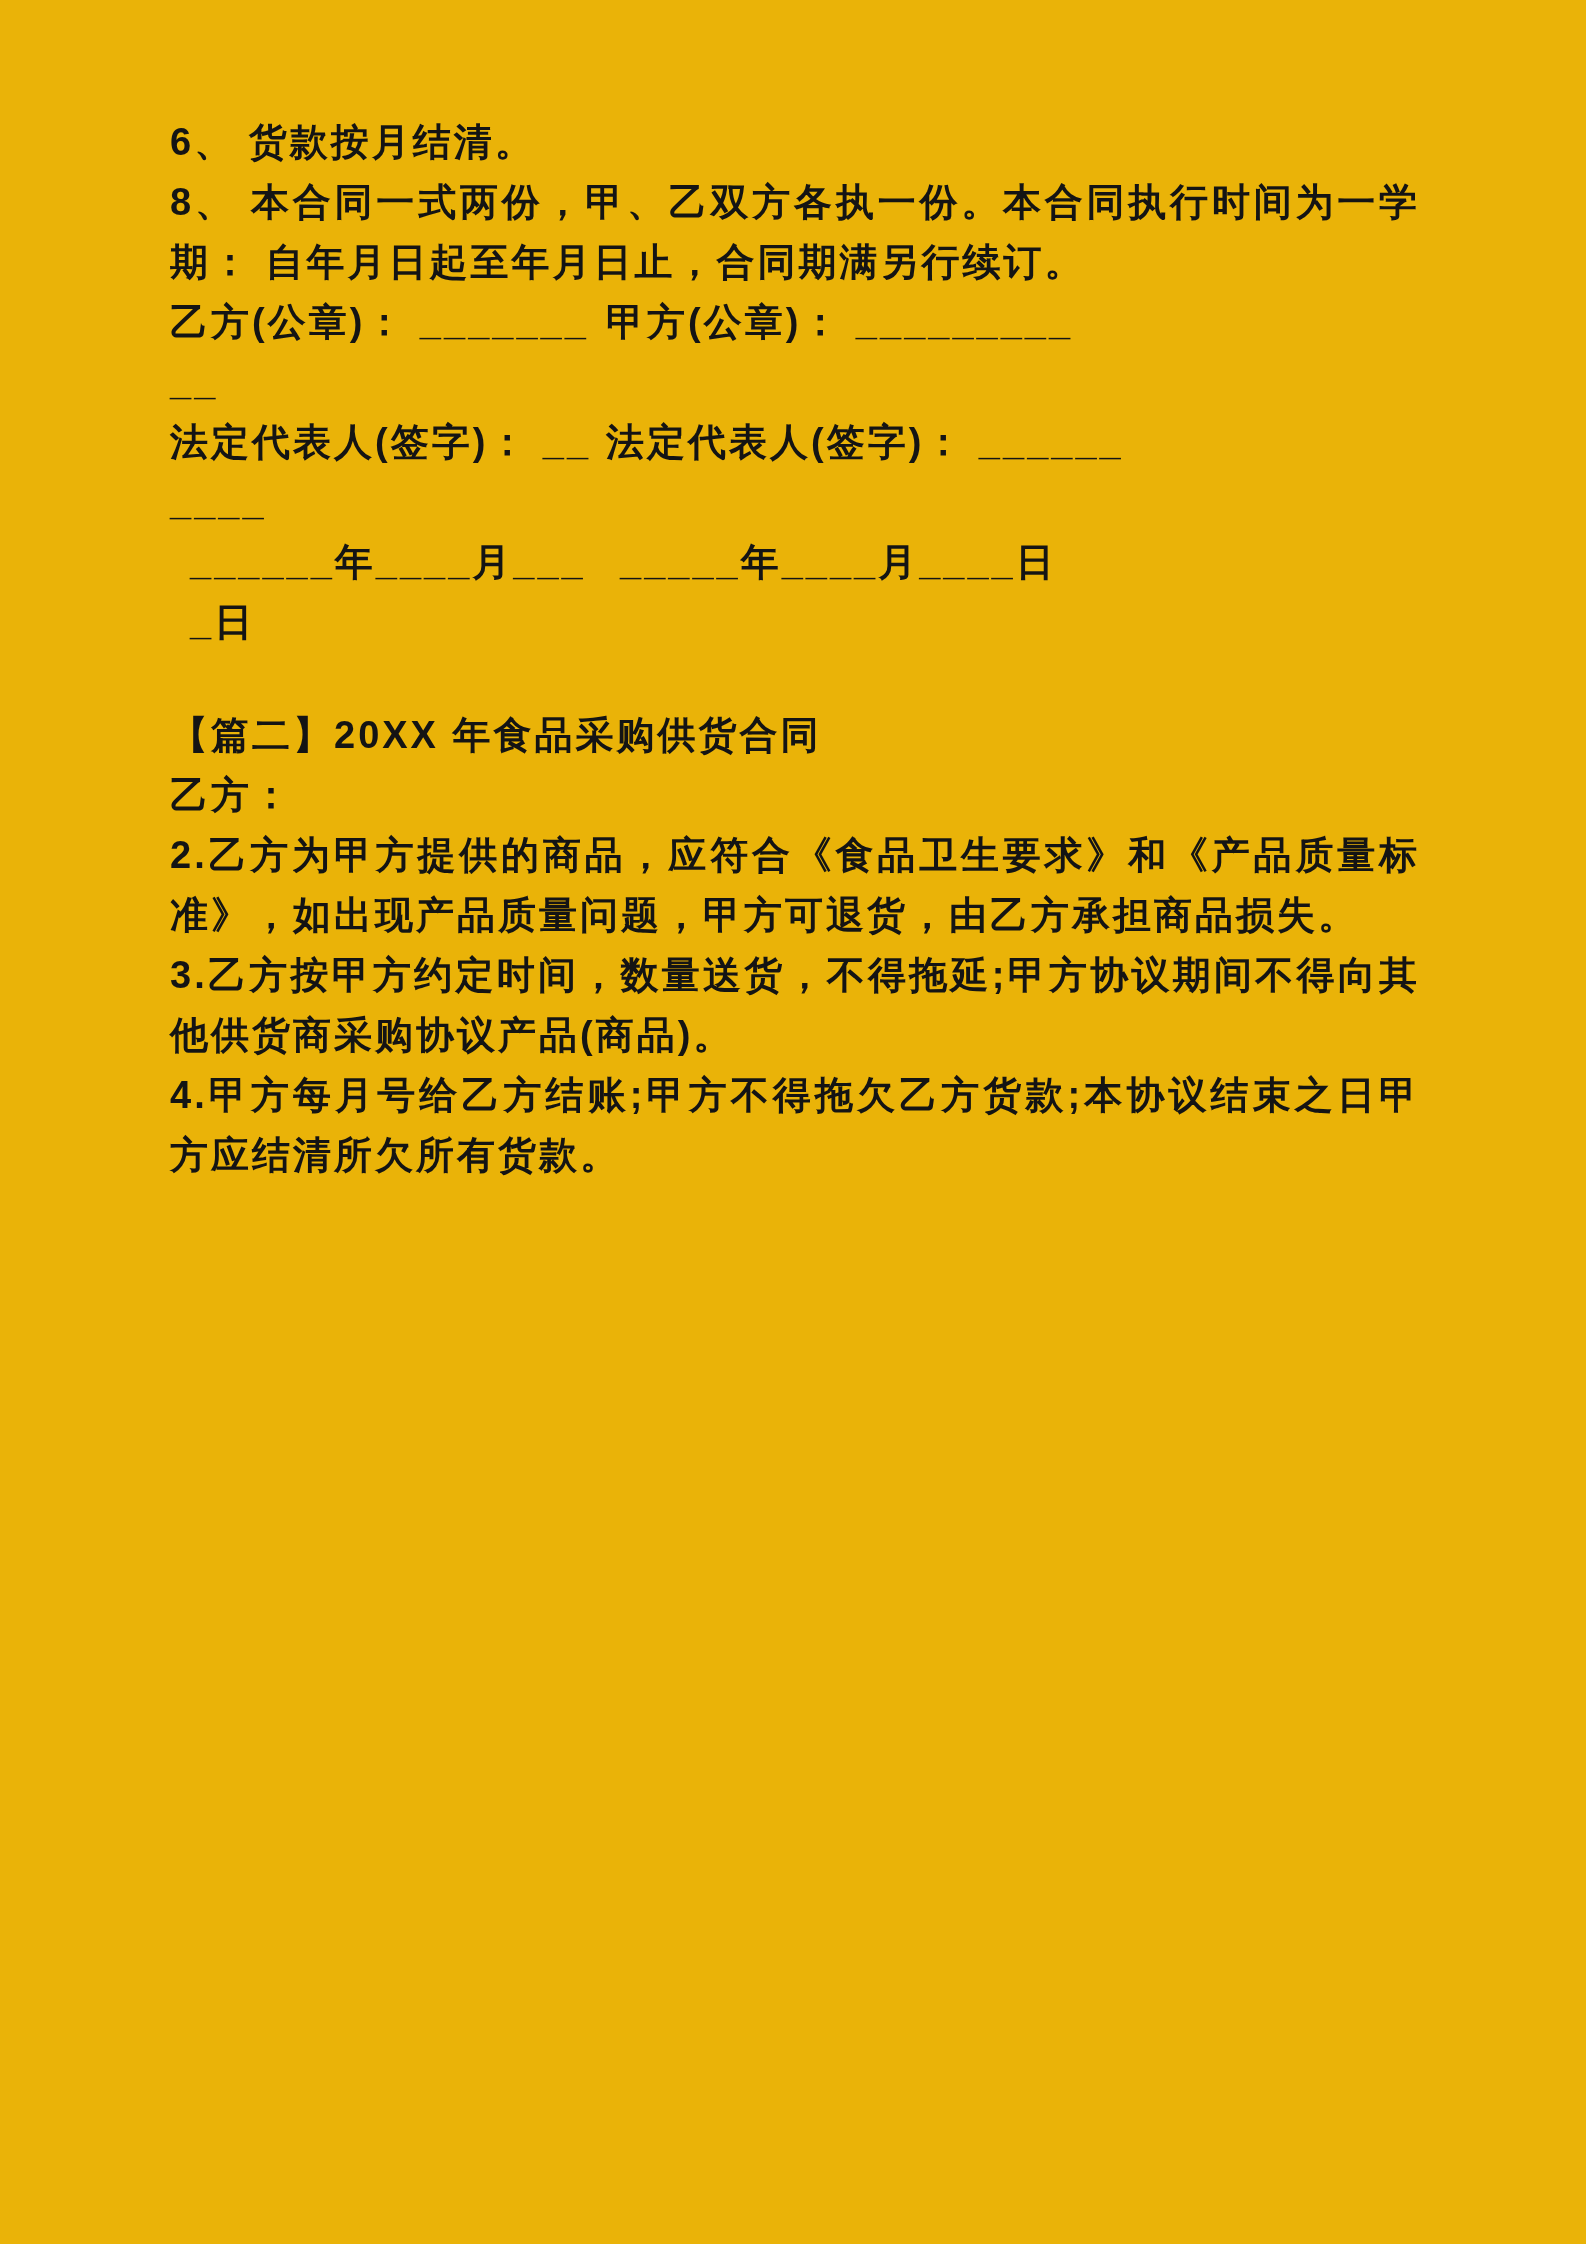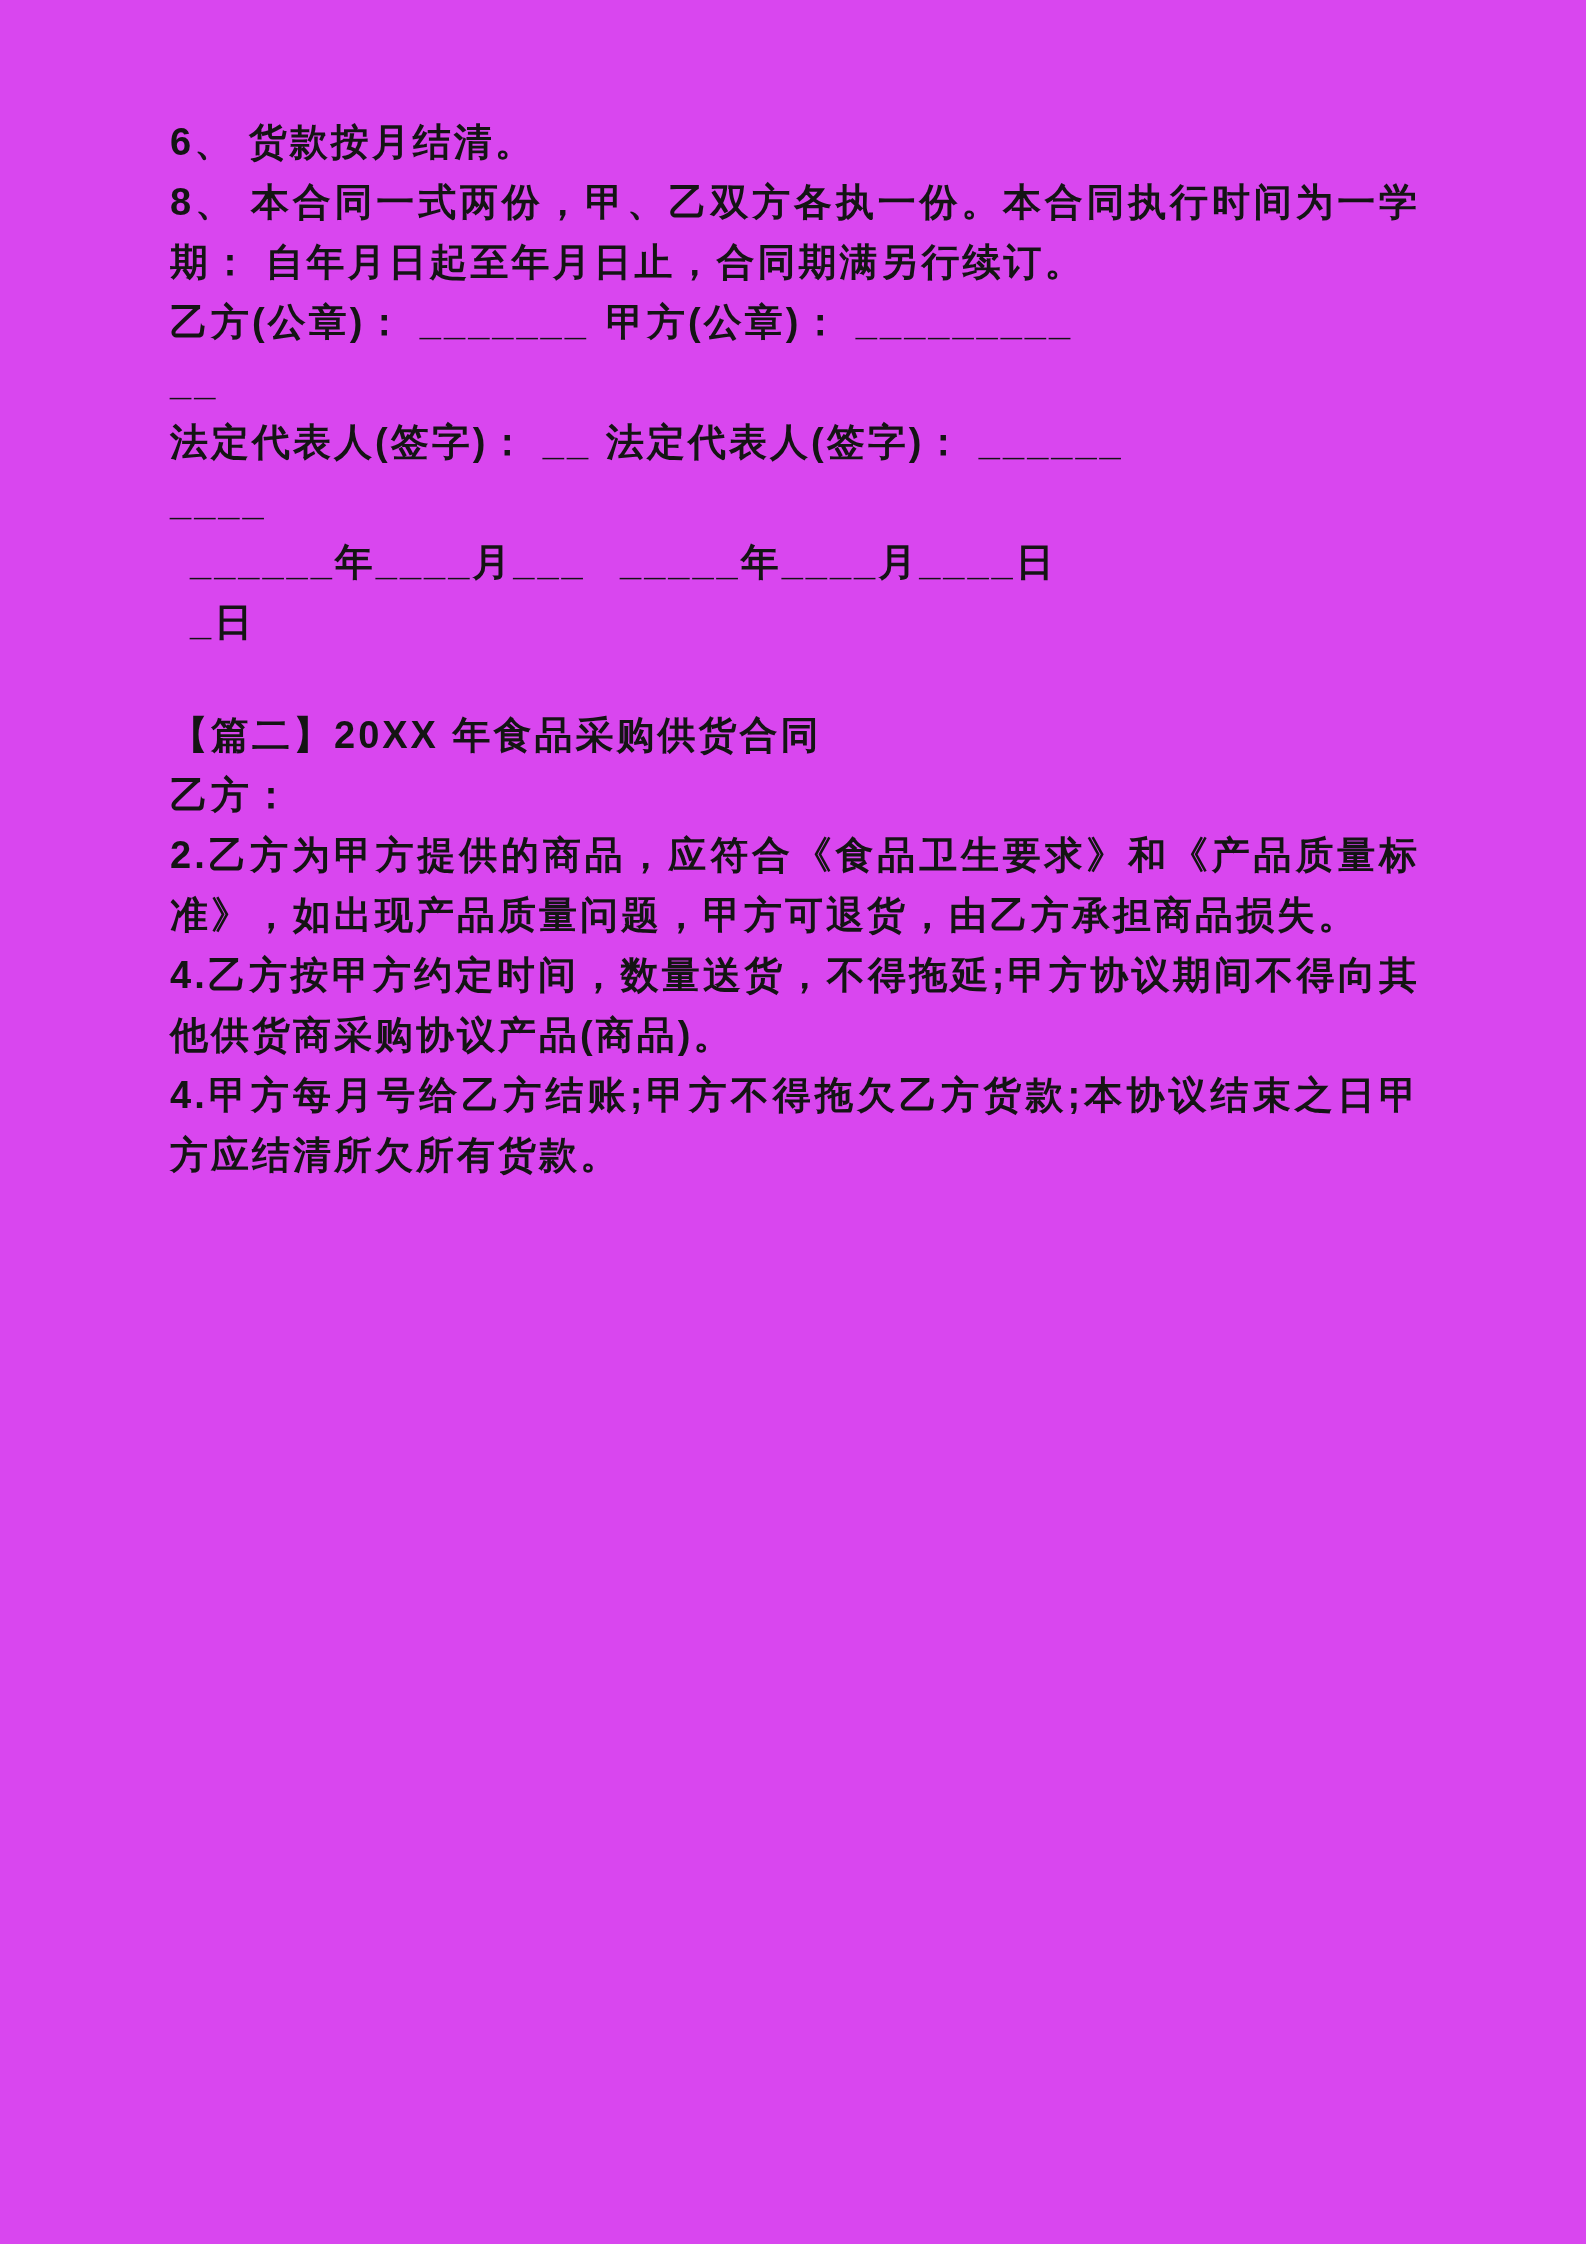--- a/index.html
+++ b/index.html
@@ -8,21 +8,21 @@
     width: 1586px;
     height: 2244px;
     background: #ffffff;
     color: #141414;
     font-family: "Liberation Sans", "DejaVu Sans", sans-serif;
   }
   .page {
     width: 1586px;
     height: 2244px;
     padding: 112px 166px 40px 170px;
-    background: #d946ef;
+    background: #eab308;
     overflow: hidden;
   }
   .para {
     margin: 0;
     font-size: 38px;
     font-weight: 700;
     line-height: 60px;
     letter-spacing: 3px;
     word-break: break-all;
   }
@@ -50,16 +50,16 @@
     <p class="para">法定代表人(签字)： ______</p>
     <p class="para date-indent-b">______年____月____日</p>
     <p class="para date-indent-a">_____年____月____日</p>
   </div>
 
   <div class="section-gap"></div>
 
   <p class="para">【篇二】20XX 年食品采购供货合同</p>
   <p class="para">乙方：</p>
   <p class="para justify">2.乙方为甲方提供的商品，应符合《食品卫生要求》和《产品质量标准》，如出现产品质量问题，甲方可退货，由乙方承担商品损失。</p>
-  <p class="para justify">4.乙方按甲方约定时间，数量送货，不得拖延;甲方协议期间不得向其他供货商采购协议产品(商品)。</p>
+  <p class="para justify">3.乙方按甲方约定时间，数量送货，不得拖延;甲方协议期间不得向其他供货商采购协议产品(商品)。</p>
   <p class="para justify">4.甲方每月号给乙方结账;甲方不得拖欠乙方货款;本协议结束之日甲方应结清所欠所有货款。</p>
 
 </div>
 
 </body></html>

